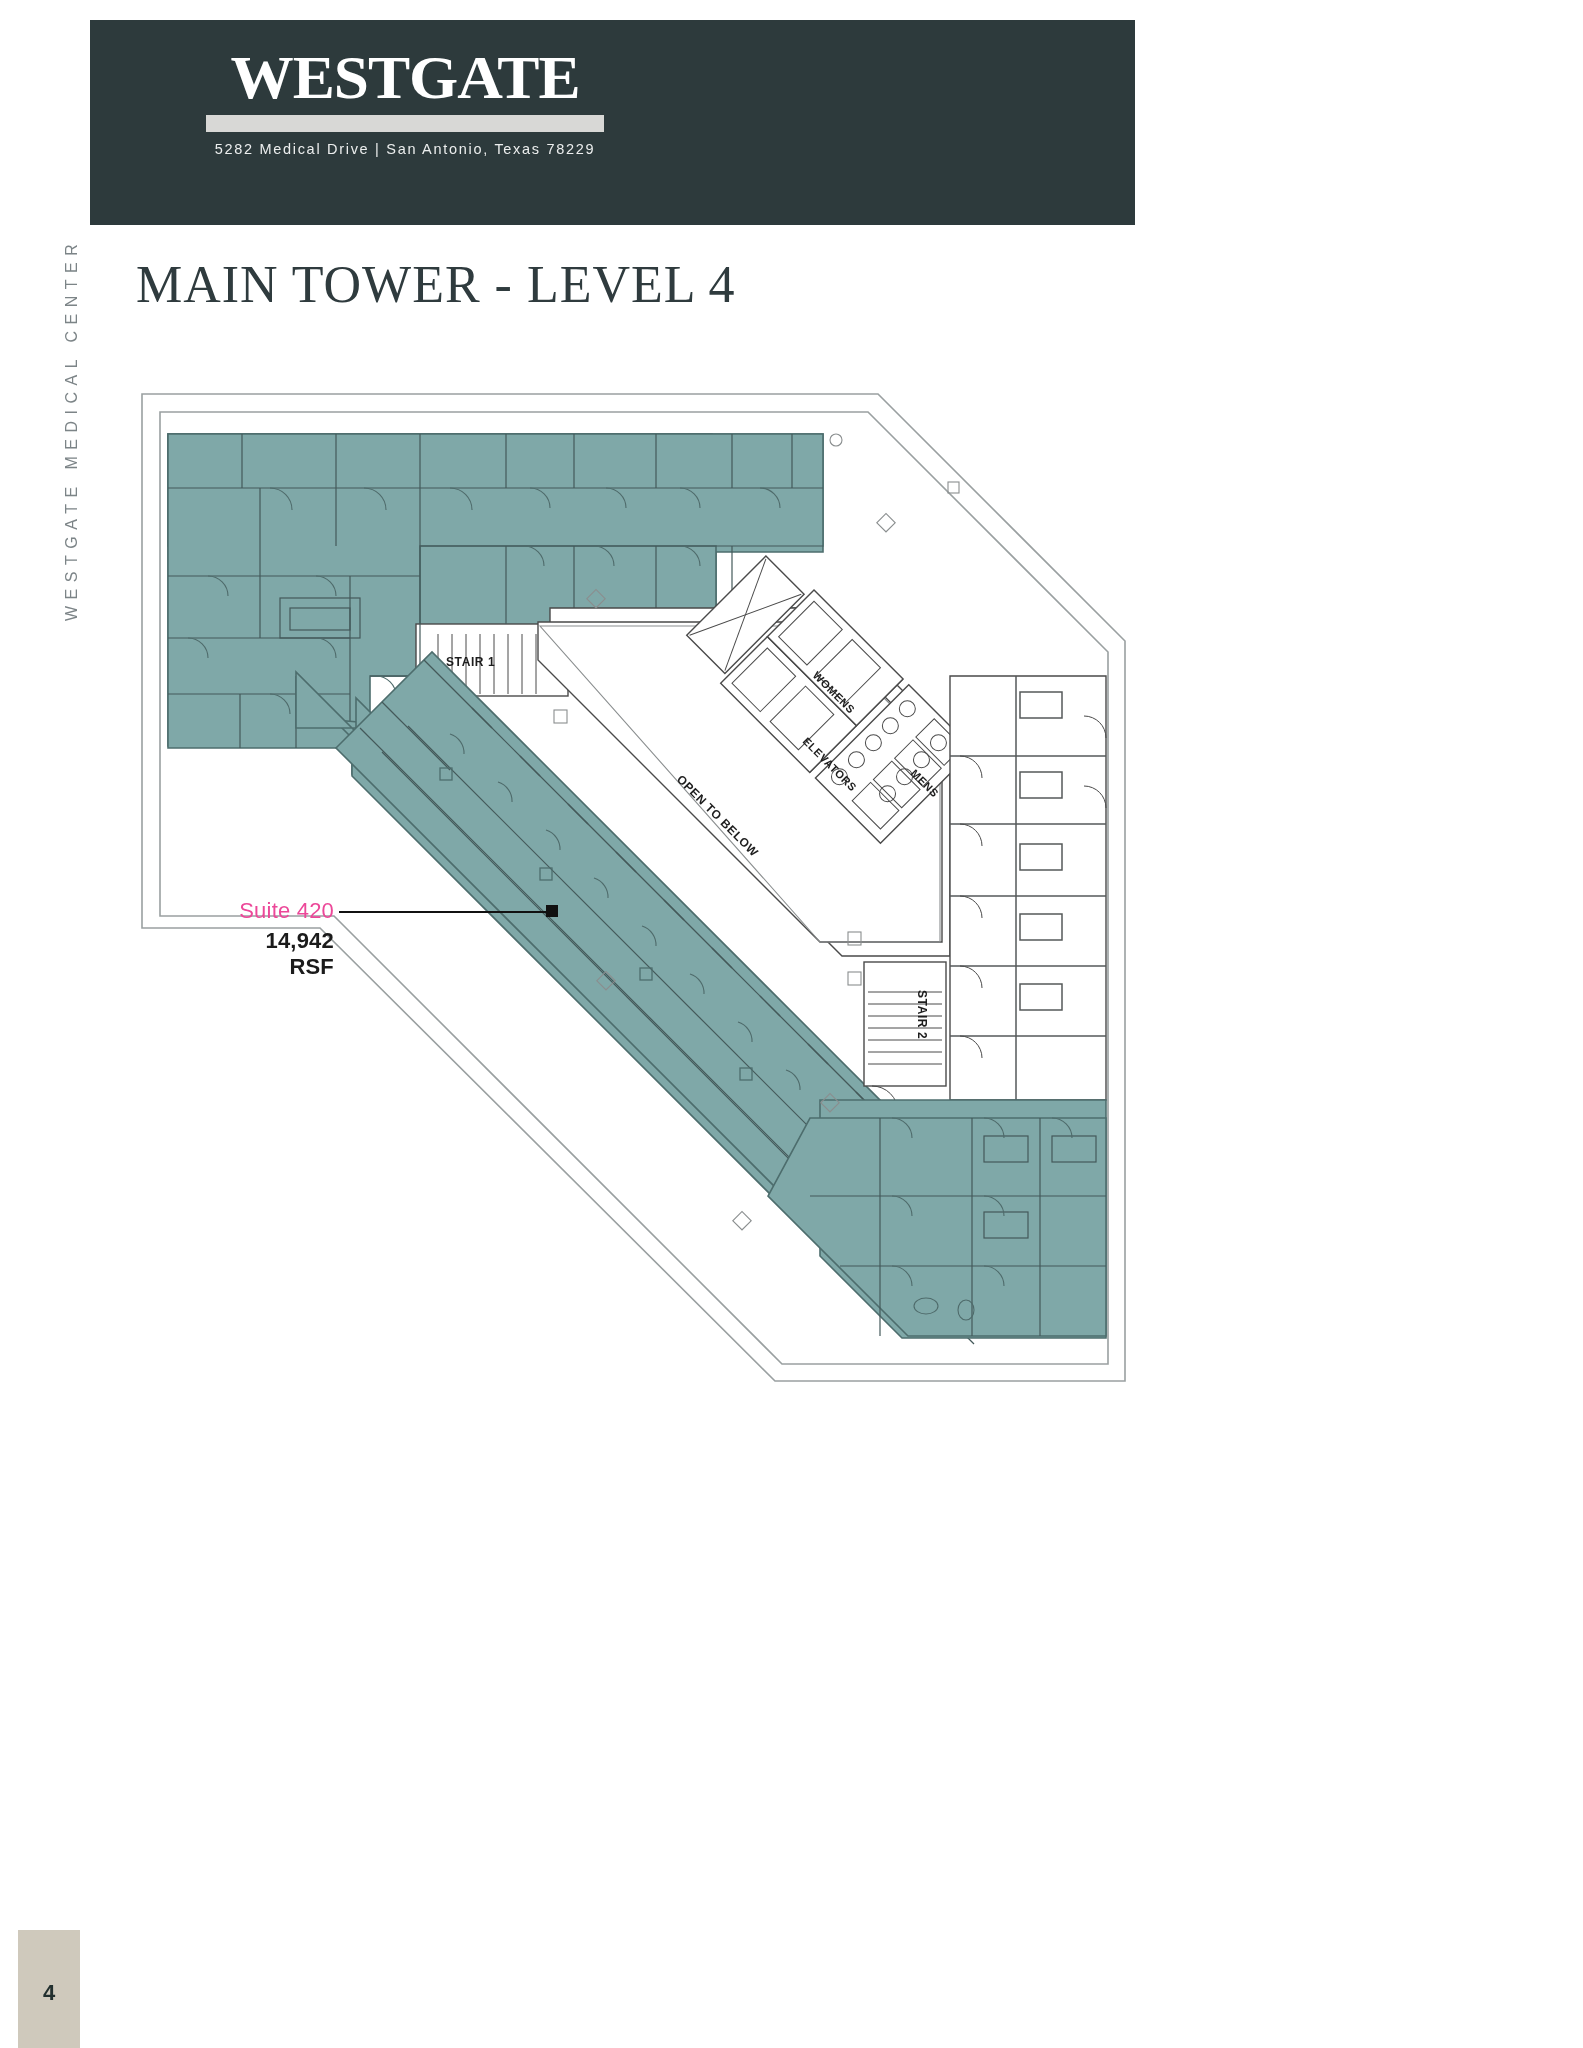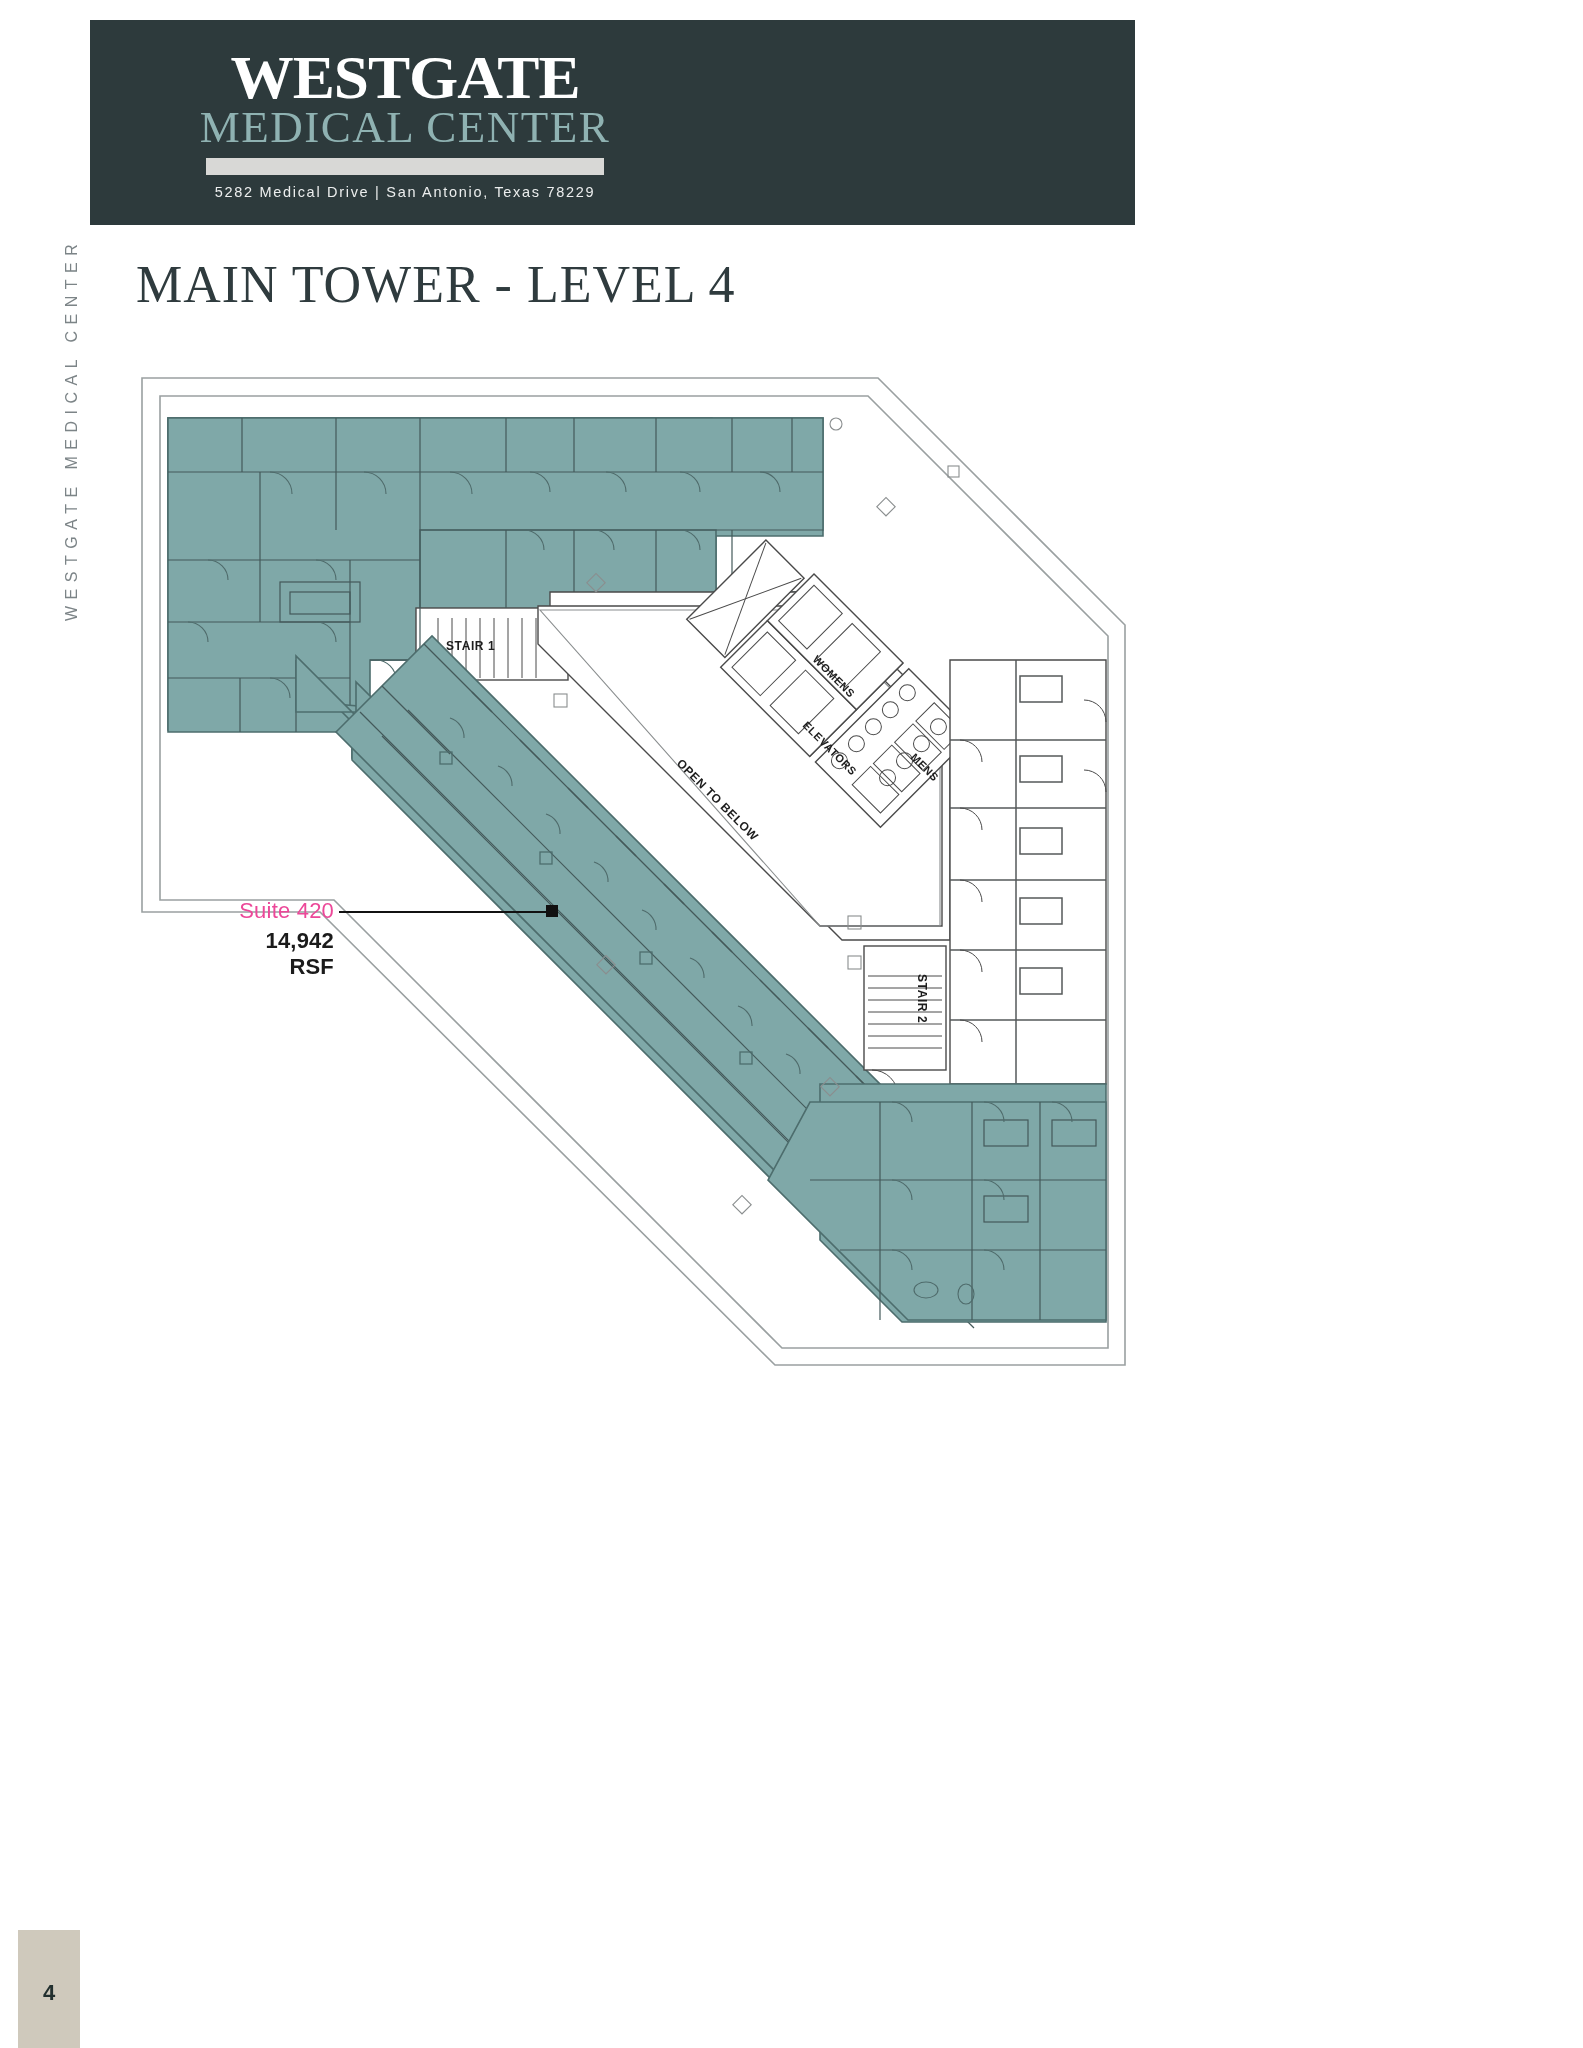--- a/index.html
+++ b/index.html
@@ -91,21 +91,21 @@
     font-family:"Liberation Serif", serif;
     font-size:52px;
     color:#2f3b3e;
     letter-spacing:1px;
     font-weight:400;
     text-align:center;
   }
 
   
   #floorplan-area{
-    position:absolute;left:120px;top:360px;
+    position:absolute;left:120px;top:376px;
     width:1040px;height:1030px;
   }
   #floorplan-svg{display:block;width:1040px;height:1030px;}
 
   
   #callout{
     position:absolute;left:231px;top:898px;
     width:320px;
   }
   #callout-suite{
@@ -135,21 +135,20 @@
 <div id="left-rail">
   <div id="rail-text">WESTGATE MEDICAL CENTER</div>
   <div id="page-number-block">
     <div id="page-number">4</div>
   </div>
 </div>
 
 <div id="header-band">
   <div id="logo-wrap">
     <div id="logo-westgate">WESTGATE</div>
-    <div id="logo-medical-center">MEDICAL CENTER</div>
     <div id="logo-rule"></div>
     <div id="logo-address">5282 Medical Drive  |  San Antonio, Texas 78229</div>
   </div>
 </div>
 
 <div id="page-title">MAIN TOWER - LEVEL 4</div>
 
 <div id="floorplan-area">
 <svg id="floorplan-svg" viewBox="0 0 1040 1030" xmlns="http://www.w3.org/2000/svg">
   <defs>

